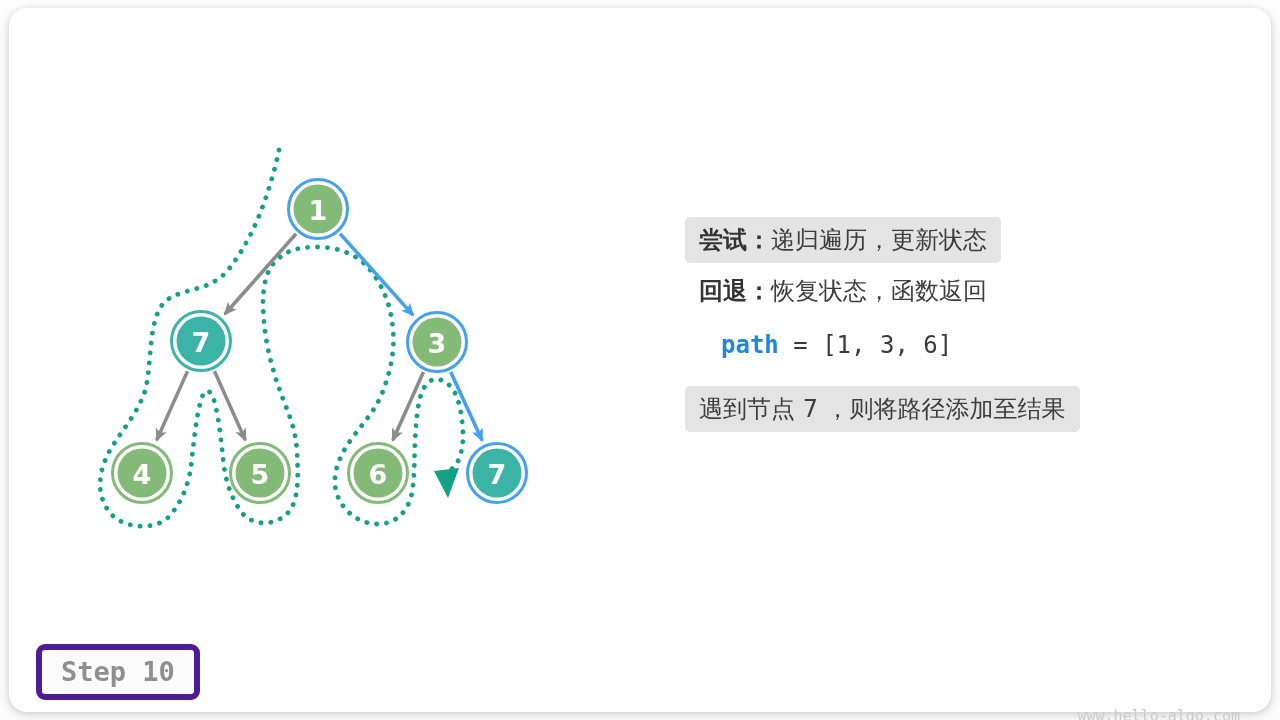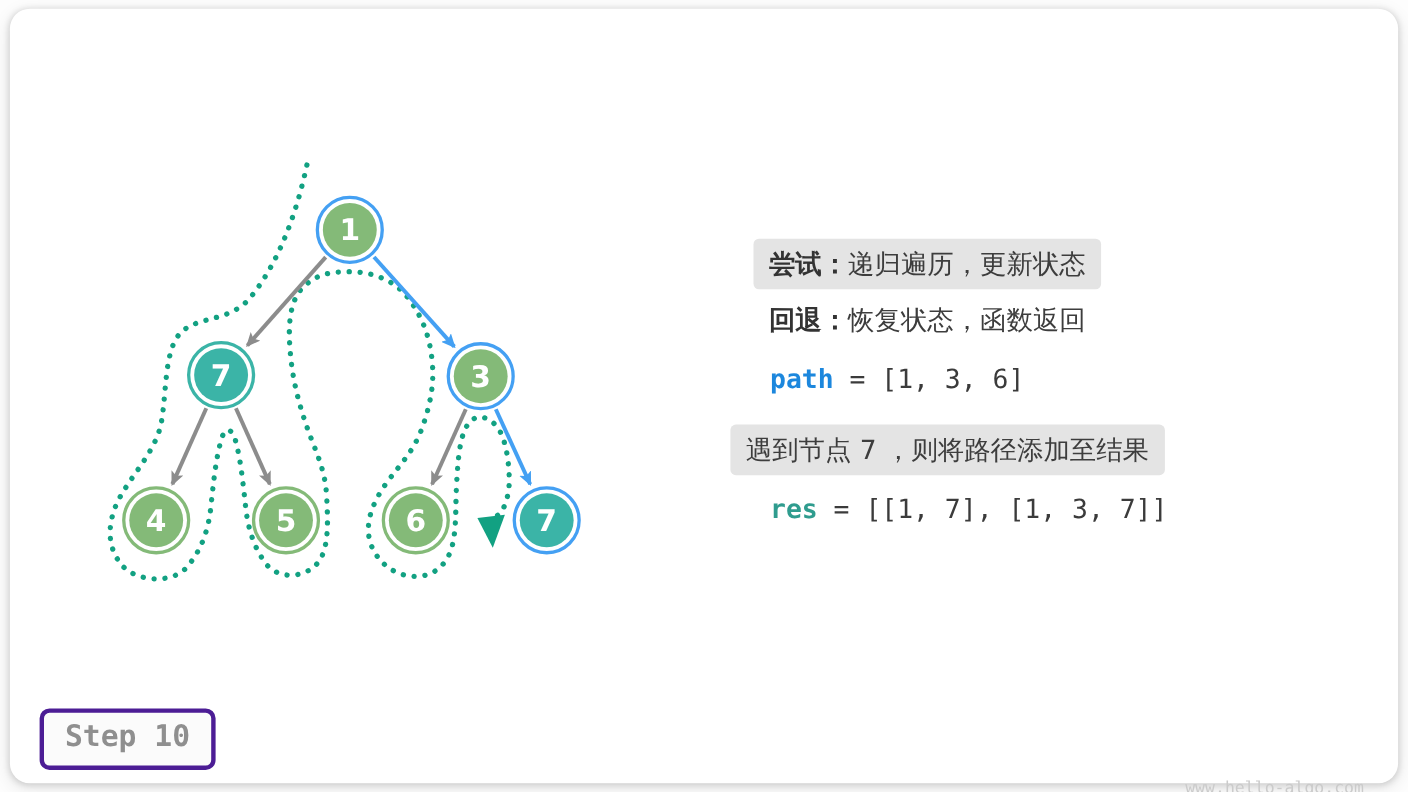--- a/index.html
+++ b/index.html
@@ -7,23 +7,23 @@
   .card{position:absolute;left:9px;top:8px;width:1262px;height:704px;background:#ffffff;
     border-radius:18px;box-shadow:0 1px 6px rgba(0,0,0,.14),0 4px 16px rgba(0,0,0,.10);}
   .layer{position:absolute;left:0;top:0;width:1280px;height:720px;}
   svg.tree{position:absolute;left:0;top:0;}
   .ann{position:absolute;white-space:pre;font-size:24px;color:#3d3d3d;line-height:28px;
     font-family:"DejaVu Sans","Liberation Sans",sans-serif;}
   .hl{background:#e4e4e4;border-radius:5px;padding:9px 14px;}
   .ann .lbl{font-weight:700;color:#333;}
   .code{position:absolute;white-space:pre;font-size:24px;color:#3b3b3b;
     font-family:"DejaVu Sans Mono","Liberation Mono",monospace;}
-  .code .var{font-weight:700;}
+  .code .var{font-weight:700;margin-left:21px;}
   .step-badge{position:absolute;left:36px;top:644px;box-sizing:border-box;height:56px;
-    padding:7px 19px;border:4px solid #4c1d95;border-radius:9px;background:#fbfbfb;
+    padding:7px 19px;border:6px solid #4c1d95;border-radius:9px;background:#fbfbfb;
     color:#8f8f8f;font-weight:700;font-size:27px;line-height:30px;
     font-family:"DejaVu Sans Mono","Liberation Mono",monospace;}
   .site{position:absolute;right:40px;top:676px;font-size:15px;color:#cbcbcb;
     font-family:"DejaVu Sans Mono","Liberation Mono",monospace;margin-top:31px;}
   .node-label{font-weight:700;font-size:27px;fill:#ffffff;
     font-family:"DejaVu Sans","Liberation Sans",sans-serif;}
 </style>
 </head>
 <body>
 
@@ -121,20 +121,19 @@
         </g>
       </g>
   </svg>
 
   <div class="ann" style="left:699px;top:277px;"><span class="lbl">回退：</span><span>恢复状态，函数返回</span></div>
 
   <div class="ann hl" style="left:685px;top:217px;"><span class="lbl">尝试：</span><span>递归遍历，更新状态</span></div>
 
   <div class="code" style="left:700px;top:331px;"><span class="var" id="path-var" style="color: rgb(28, 135, 221);">path</span><span> = [1, 3, 6]</span></div>
 
-  <div class="ann hl" style="left:664px;top:386px;"><span>遇到节点 7 ，则将路径添加至结果</span></div>
+  <div class="ann hl" style="left:685px;top:386px;"><span>遇到节点 7 ，则将路径添加至结果</span></div>
 
-  <div class="code" style="left:700px;top:449px;"><span class="var" id="res-var" style="color: rgb(47, 156, 142);">res</span><span> = [[1, 7], [1, 3, 7]]</span></div>
 
   <div class="step-badge"><span>Step 10</span></div>
 
   <div class="site">www.hello-algo.com</div>
 </div>
 
 </body></html>

